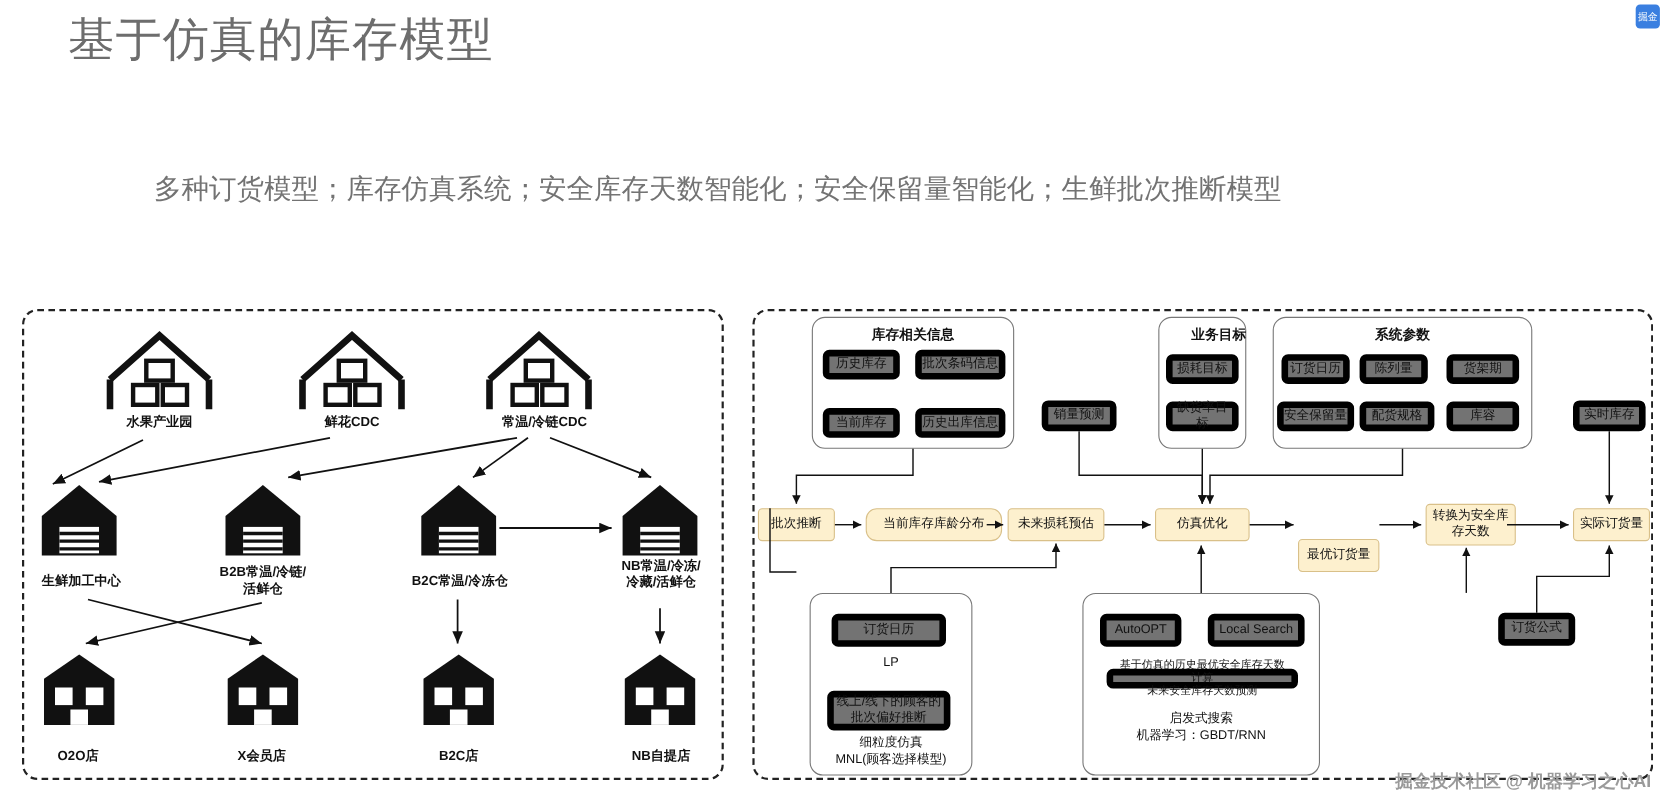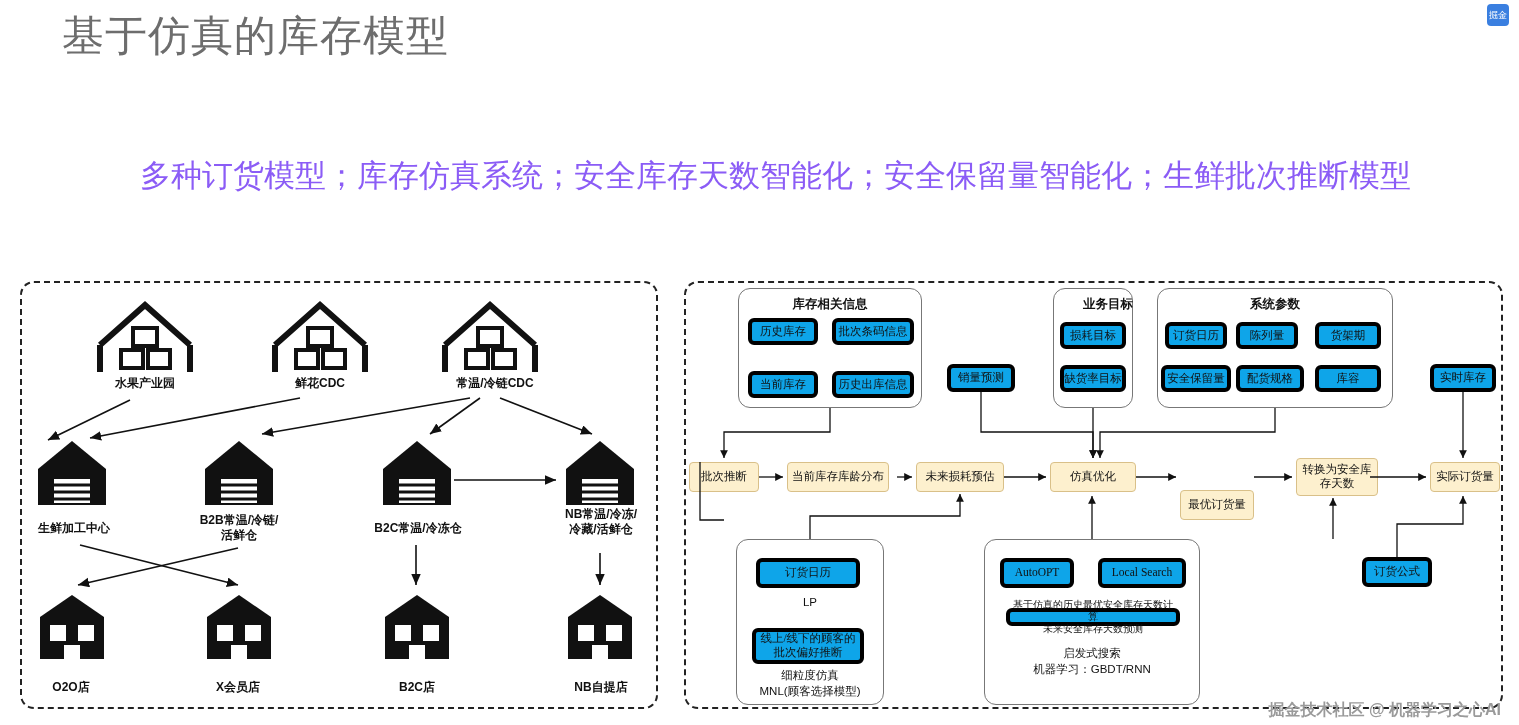--- a/index.html
+++ b/index.html
@@ -10,40 +10,40 @@
     color:#333;
     position:relative;
     overflow:hidden;
   }
   .slide-title{
     position:absolute;left:62px;top:8px;
     font-size:42px;color:#6d6d6d;font-weight:400;letter-spacing:1px;
   }
   .slide-subtitle{
     position:absolute;left:140px;top:155px;
-    font-size:31px;color:#8b5cf6;font-weight:400;
+    font-size:25px;color:#737373;font-weight:400;
   }
   .badge{
     position:absolute;right:10px;top:4px;width:22px;height:22px;border-radius:4px;
     background:#3a7fe0;color:#fff;font-size:9px;line-height:22px;text-align:center;
   }
   
   .panel{
     position:absolute;border:2px dashed #222;border-radius:14px;background:#fff;
   }
   #left-panel{left:20px;top:281px;width:634px;height:424px;}
   #right-panel{left:684px;top:281px;width:815px;height:424px;}
 
   .lbl{position:absolute;font-size:12px;font-weight:bold;color:#111;text-align:center;line-height:1.25;}
 
   
   .box{
-    position:absolute;border:4px solid #000000;border-radius:6px;background:#0ea5e9;
+    position:absolute;border:6px solid #000000;border-radius:6px;background:#737373;
     font-size:11.5px;color:#111;display:flex;align-items:center;justify-content:center;
-    text-align:center;line-height:1.2;box-sizing:border-box;font-family:Liberation Serif, serif;
+    text-align:center;line-height:1.2;box-sizing:border-box;
   }
   .group{
     position:absolute;border:1px solid #777;border-radius:12px;background:#fff;box-sizing:border-box;
   }
   .group-title{
     position:absolute;font-size:12.5px;font-weight:bold;color:#111;text-align:center;width:100%;
   }
   .flow{
     position:absolute;background:#fdf0ce;border:1px solid #d9c089;border-radius:4px;
     font-size:11.5px;color:#111;display:flex;align-items:center;justify-content:center;
@@ -200,21 +200,21 @@
 <div class="box" style="left:1165px;top:322px;width:62px;height:27px;">订货日历</div>
 <div class="box" style="left:1236px;top:322px;width:62px;height:27px;">陈列量</div>
 <div class="box" style="left:1315px;top:322px;width:66px;height:27px;">货架期</div>
 <div class="box" style="left:1161px;top:365px;width:70px;height:27px;">安全保留量</div>
 <div class="box" style="left:1236px;top:365px;width:68px;height:27px;">配货规格</div>
 <div class="box" style="left:1315px;top:365px;width:66px;height:27px;">库容</div>
 
 <div class="box" style="left:1430px;top:364px;width:66px;height:28px;">实时库存</div>
 
 <div class="flow" style="left:689px;top:462px;width:70px;height:30px;">批次推断</div>
-<div class="flow" style="left:787px;top:462px;width:102px;height:30px;">当前库存库龄分布</div>
+<div class="flow" style="left:787px;top:462px;width:124px;height:30px;border-radius:10px;">当前库存库龄分布</div>
 <div class="flow" style="left:916px;top:462px;width:88px;height:30px;">未来损耗预估</div>
 <div class="flow" style="left:1050px;top:462px;width:86px;height:30px;">仿真优化</div>
 <div class="flow" style="left:1180px;top:462px;width:74px;height:30px;margin-top:28px;">最优订货量</div>
 <div class="flow" style="left:1296px;top:458px;width:82px;height:38px;">转换为安全库存天数</div>
 <div class="flow" style="left:1430px;top:462px;width:70px;height:30px;">实际订货量</div>
 
 <div class="box" style="left:1362px;top:557px;width:70px;height:30px;">订货公式</div>
 
 <div class="group" style="left:736px;top:539px;width:148px;height:166px;"></div>
 <div class="box" style="left:756px;top:558px;width:104px;height:30px;">订货日历</div>

